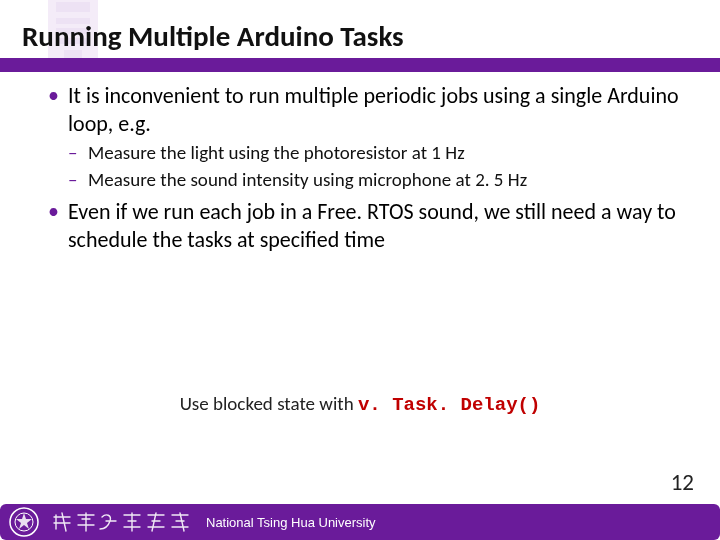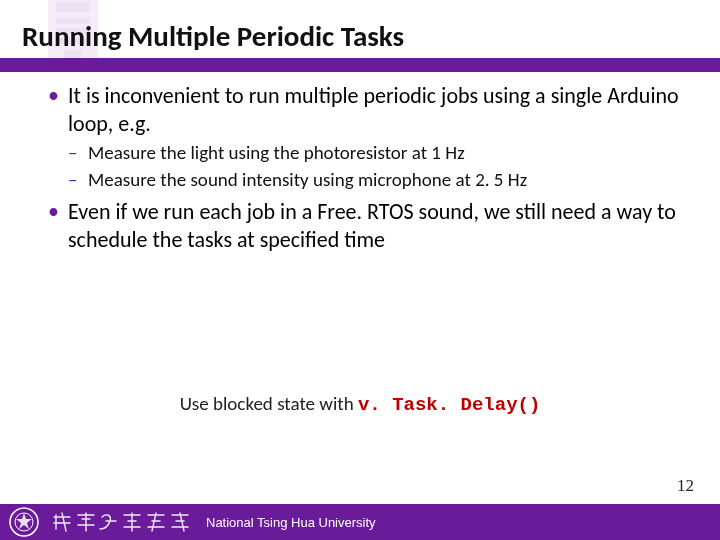--- a/index.html
+++ b/index.html
@@ -87,20 +87,21 @@
   }
 
   .footer {
     position: absolute;
     left: 0; bottom: 0;
     width: 720px; height: 36px;
     background: #6a1b9a;
     z-index: 2;
     display: flex;
     align-items: center;
+    border-radius: 6px;
   }
   .footer-seal {
     width: 36px; height: 36px;
     margin-left: 6px;
     display: flex; align-items: center; justify-content: center;
   }
   .footer-seal svg { display:block; }
   .footer-cal {
     margin-left: 10px;
     height: 24px;
@@ -110,43 +111,42 @@
     margin-left: 14px;
     color: #fff;
     font-size: 13px;
     font-family: Arial, sans-serif;
   }
 
   .page-num {
     position: absolute;
     right: 26px;
     bottom: 44px;
-    font-size: 17px;
+    font-size: 23px;
     color: #222;
     z-index: 2;
-    font-family: Liberation Serif, serif;
   }
 </style>
 </head>
 <body>
 
 <div class="slide">
 
   <div class="bg-icon">
     <svg viewBox="0 0 70 80">
       <rect x="10" y="4" width="50" height="72" rx="4" fill="#d7b8e6"></rect>
       <rect x="18" y="12" width="34" height="10" fill="#b990d4"></rect>
       <rect x="18" y="28" width="34" height="6" fill="#b990d4"></rect>
       <rect x="18" y="38" width="34" height="6" fill="#b990d4"></rect>
       <rect x="18" y="48" width="34" height="6" fill="#b990d4"></rect>
       <rect x="26" y="60" width="18" height="12" fill="#b990d4"></rect>
     </svg>
   </div>
 
-  <div class="title">Running Multiple Periodic Tasks</div>
+  <div class="title">Running Multiple Arduino Tasks</div>
   <div class="purple-bar"></div>
 
   <div class="content">
     <ul class="level1">
       <li>
         <span>It is inconvenient to run multiple periodic jobs using a single Arduino loop, e.g.</span>
         <ul class="level2">
           <li><span>Measure the light using the photoresistor at 1 Hz</span></li>
           <li><span>Measure the sound intensity using microphone at 2. 5 Hz</span></li>
         </ul>

